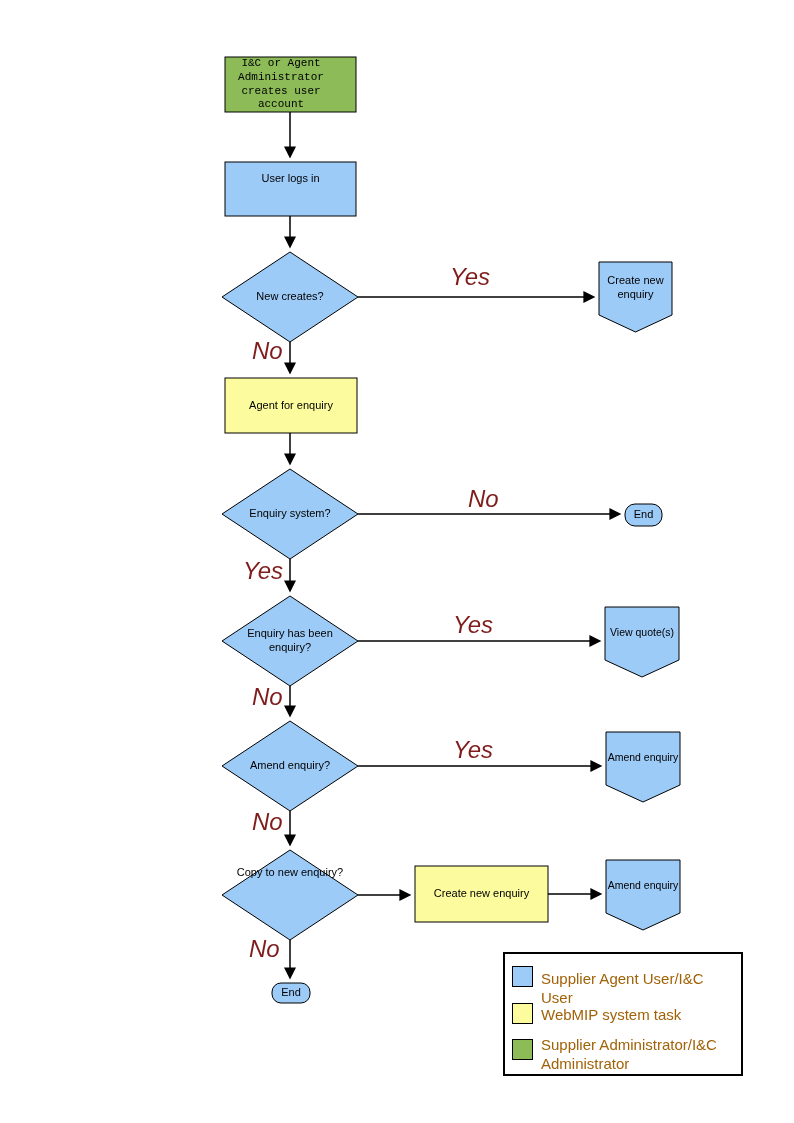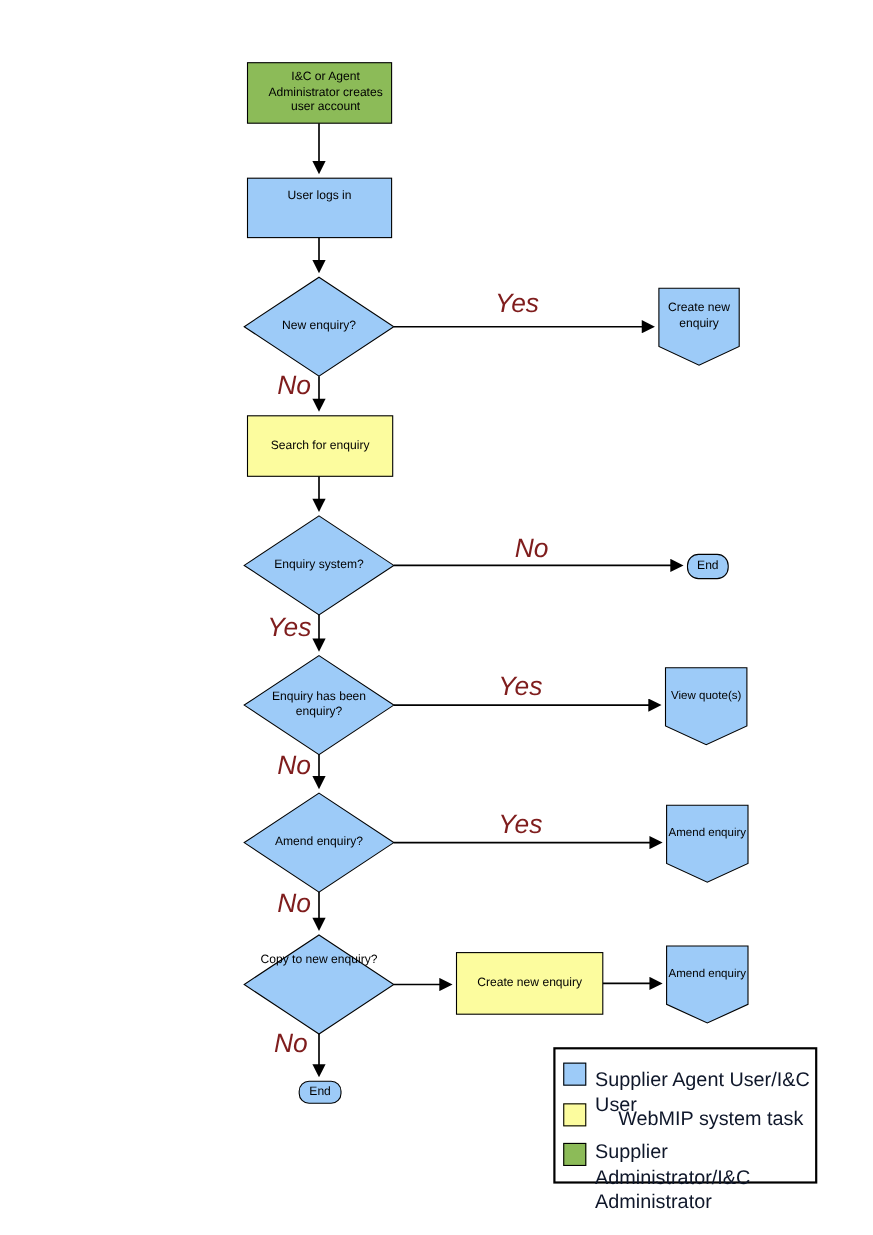--- a/index.html
+++ b/index.html
@@ -44,23 +44,23 @@
   .swatch {
     position: absolute;
     width: 21px; height: 21px;
     border: 1px solid #000000;
     box-sizing: border-box;
   }
   .legend-label {
     position: absolute;
     left: 541px;
     width: 198px;
-    font-size: 18px;
+    font-size: 15px;
     line-height: 1.25;
-    color: #0f172a;
+    color: #a16207;
   }
 </style>
 </head>
 <body>
 
 <div class="canvas">
 
   <svg class="diagram" width="794" height="1123" viewBox="0 0 794 1123">
     <defs>
       <marker id="arrow" viewBox="0 0 10 10" refX="8" refY="5" markerWidth="9" markerHeight="8" orient="auto-start-reverse">
@@ -93,25 +93,25 @@
     <polygon class="shape" points="290,596 358,641 290,686 222,641" style="fill: rgb(157, 203, 248);"></polygon>
     <polygon class="shape" points="605,607 679,607 679,660 642,677 605,660" style="fill: rgb(157, 203, 248);"></polygon>
     <polygon class="shape" points="290,721 358,766 290,811 222,766" style="fill: rgb(157, 203, 248);"></polygon>
     <polygon class="shape" points="606,732 680,732 680,785 643,802 606,785" style="fill: rgb(157, 203, 248);"></polygon>
     <polygon class="shape" points="290,850 358,895 290,940 222,895" style="fill: rgb(157, 203, 248);"></polygon>
     <rect class="shape" x="415" y="866" width="133" height="56" style="fill: rgb(252, 252, 158);"></rect>
     <polygon class="shape" points="606,860 680,860 680,913 643,930 606,913" style="fill: rgb(157, 203, 248);"></polygon>
     <rect class="shape" x="272" y="983" width="38" height="20" rx="9" style="fill: rgb(157, 203, 248);"></rect>
   </svg>
 
-  <div class="lbl" style="left:243px; top:57px; width:106px; height:55px;">I&amp;C or Agent Administrator creates user account</div>
+  <div class="lbl" style="left:228px; top:57px; width:106px; height:55px;font-family:Liberation Mono, monospace;">I&amp;C or Agent Administrator creates user account</div>
   <div class="lbl" style="left:225px; top:152px; width:131px; height:54px;">User logs in</div>
-  <div class="lbl" style="left:240px; top:252px; width:100px; height:90px;">New enquiry?</div>
+  <div class="lbl" style="left:240px; top:252px; width:100px; height:90px;">New creates?</div>
   <div class="lbl" style="left:599px; top:263px; width:73px; height:50px;">Create new enquiry</div>
-  <div class="lbl" style="left:225px; top:378px; width:132px; height:55px;">Search for enquiry</div>
+  <div class="lbl" style="left:225px; top:378px; width:132px; height:55px;">Agent for enquiry</div>
   <div class="lbl" style="left:240px; top:469px; width:100px; height:90px;">Enquiry system?</div>
   <div class="lbl" style="left:625px; top:504px; width:37px; height:22px;">End</div>
   <div class="lbl" style="left:235px; top:596px; width:110px; height:90px;">Enquiry has been enquiry?</div>
   <div class="lbl small" style="left:603px; top:608px; width:78px; height:50px;">View quote(s)</div>
   <div class="lbl" style="left:240px; top:721px; width:100px; height:90px;">Amend enquiry?</div>
   <div class="lbl small" style="left:603px; top:733px; width:80px; height:50px;">Amend enquiry</div>
   <div class="lbl" style="left:235px; top:828px; width:110px; height:90px;">Copy to new enquiry?</div>
   <div class="lbl" style="left:415px; top:866px; width:133px; height:56px;">Create new enquiry</div>
   <div class="lbl small" style="left:603px; top:861px; width:80px; height:50px;">Amend enquiry</div>
   <div class="lbl" style="left:272px; top:983px; width:38px; height:20px;">End</div>
@@ -123,17 +123,17 @@
   <div class="branch" style="left:453px; top:612px; width:56px;">Yes</div>
   <div class="branch" style="left:252px; top:684px; width:44px;">No</div>
   <div class="branch" style="left:453px; top:737px; width:56px;">Yes</div>
   <div class="branch" style="left:252px; top:809px; width:44px;">No</div>
   <div class="branch" style="left:249px; top:936px; width:44px;">No</div>
 
   <div class="legend-box"></div>
   <div class="swatch" style="left: 512px; top: 966px; background: rgb(157, 203, 248);"></div>
   <div class="legend-label" style="top:970px;">Supplier Agent User/I&amp;C User</div>
   <div class="swatch" style="left: 512px; top: 1003px; background: rgb(252, 252, 158);"></div>
-  <div class="legend-label" style="top:1006px;margin-left:21px;">WebMIP system task</div>
+  <div class="legend-label" style="top:1006px;">WebMIP system task</div>
   <div class="swatch" style="left: 512px; top: 1039px; background: rgb(140, 187, 88);"></div>
   <div class="legend-label" style="top:1036px;">Supplier Administrator/I&amp;C Administrator</div>
 
 </div>
 
 </body></html>

